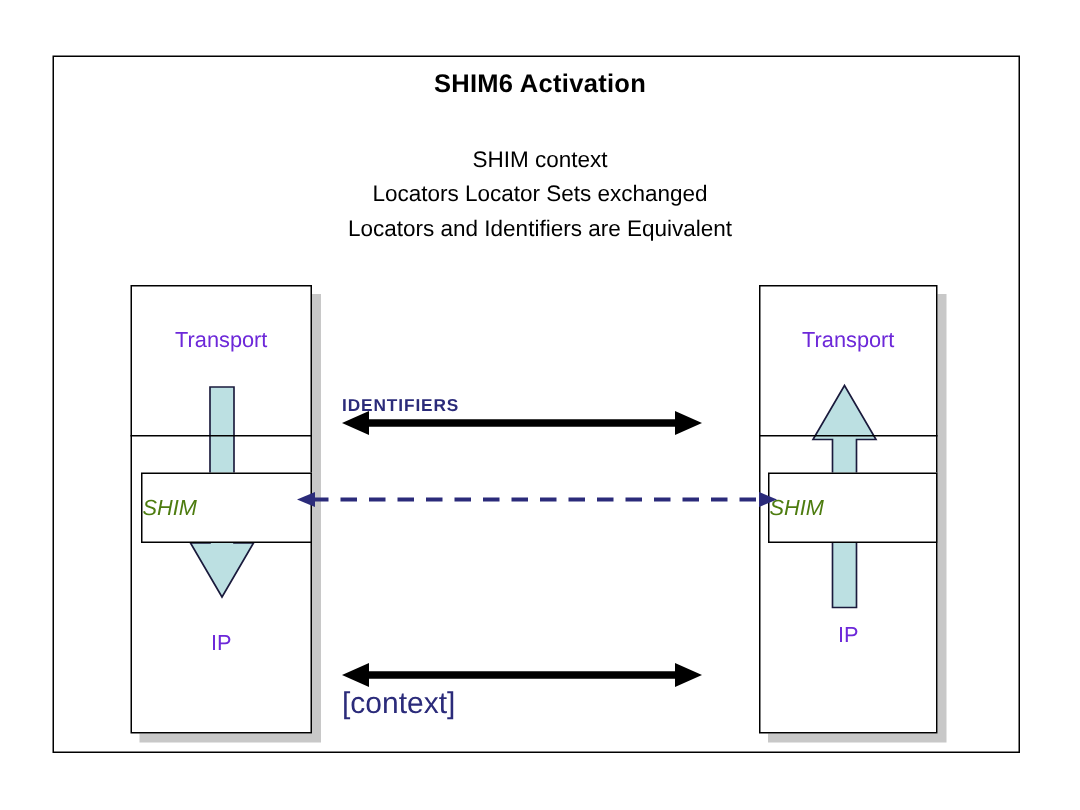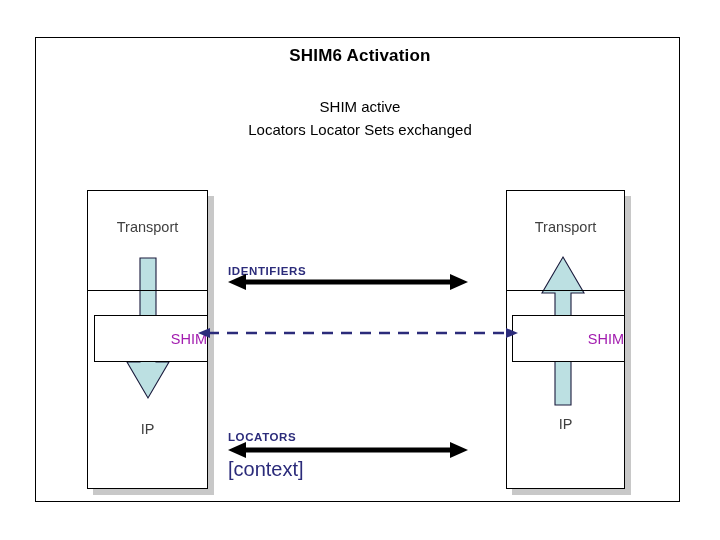--- a/index.html
+++ b/index.html
@@ -82,21 +82,21 @@
   
   .stack-right-shadow { left: 512px; top: 196px; width: 119px; height: 299px; }
   .stack-right        { left: 506px; top: 190px; width: 119px; height: 299px; }
   .divider-right      { left: 506px; top: 290px; width: 119px; }
 
   
   .layer-label {
     position: absolute;
     text-align: center;
     font-size: 14.5px;
-    color: #404040;
+    color: #6d28d9;
     white-space: nowrap;
   }
   .lbl-transport-left  { left: 87px;  top: 219px; width: 121px; }
   .lbl-ip-left         { left: 87px;  top: 421px; width: 121px; }
   .lbl-transport-right { left: 506px; top: 219px; width: 119px; }
   .lbl-ip-right        { left: 506px; top: 416px; width: 119px; }
 
   
   .flow-arrow {
     position: absolute;
@@ -104,24 +104,25 @@
   }
   .flow-arrow-left  { left: 126px; top: 258px; }
   .flow-arrow-right { left: 541px; top: 255px; }
 
   
   .shim-box {
     position: absolute;
     border: 1.4px solid #000000;
     box-sizing: border-box;
     background: #ffffff;
-    text-align: right;
+    text-align: left;
     font-size: 14.5px;
-    color: #a21caf;
+    color: #4d7c0f;
     line-height: 46px;
+    font-style: italic;
   }
   .shim-left  { left: 94px;  top: 315px; width: 114px; height: 47px; }
   .shim-right { left: 512px; top: 315px; width: 113px; height: 47px; }
 
   
   .arrow-svg { position: absolute; overflow: visible; }
   .arrow-identifiers { left: 228px; top: 272px; }
   .arrow-locators    { left: 228px; top: 440px; }
   .arrow-dashed      { left: 198px; top: 326px; }
 
@@ -148,22 +149,23 @@
 </head>
 <body>
 
 <div id="slide">
 
   <div class="frame"></div>
 
   <div class="title">SHIM6 Activation</div>
 
   <div class="subtitle">
-    <div>SHIM active</div>
+    <div>SHIM context</div>
     <div>Locators Locator Sets exchanged</div>
+    <div>Locators and Identifiers are Equivalent</div>
   </div>
 
   <div class="stack-shadow stack-left-shadow"></div>
   <div class="stack stack-left"></div>
 
   <svg class="flow-arrow flow-arrow-left" width="44" height="152" viewBox="0 0 44 152">
     <polygon points="14,0 30,0 30,104 43,104 22,140 1,104 14,104" fill="#bce0e2" stroke="#1a1a3c" stroke-width="1.1"></polygon>
   </svg>
 
   <div class="stack-divider divider-left"></div>
@@ -193,21 +195,20 @@
     <polygon points="0,10 18,2 18,18" fill="#000000"></polygon>
     <polygon points="240,10 222,2 222,18" fill="#000000"></polygon>
   </svg>
 
   <svg class="arrow-svg arrow-dashed" width="320" height="14" viewBox="0 0 320 14">
     <line x1="10" y1="7" x2="310" y2="7" stroke="#2b2b7a" stroke-width="2.6" stroke-dasharray="11,8"></line>
     <polygon points="0,7 12,2 12,12" fill="#2b2b7a"></polygon>
     <polygon points="320,7 308,2 308,12" fill="#2b2b7a"></polygon>
   </svg>
 
-  <div class="center-label lbl-locators">LOCATORS</div>
   <svg class="arrow-svg arrow-locators" width="240" height="20" viewBox="0 0 240 20">
     <line x1="14" y1="10" x2="226" y2="10" stroke="#000000" stroke-width="5"></line>
     <polygon points="0,10 18,2 18,18" fill="#000000"></polygon>
     <polygon points="240,10 222,2 222,18" fill="#000000"></polygon>
   </svg>
   <div class="center-label lbl-context">[context]</div>
 
 </div>
 
 </body></html>

